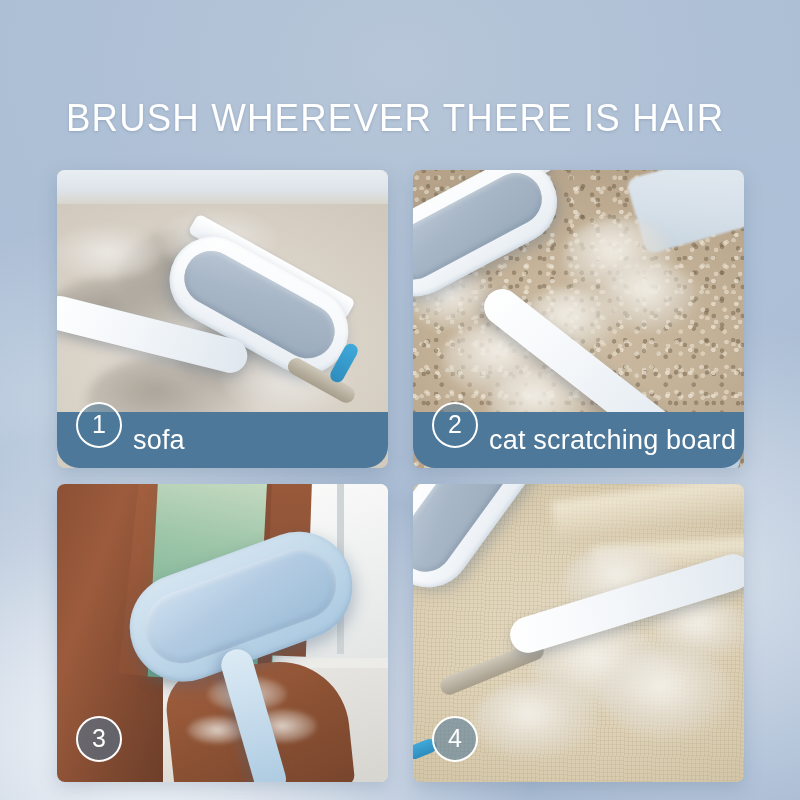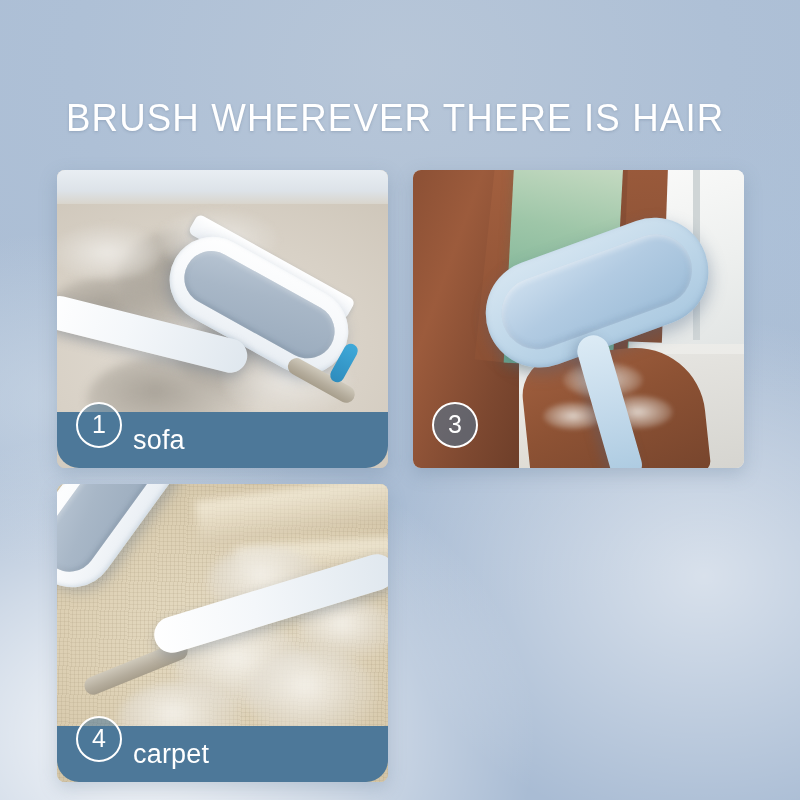--- a/index.html
+++ b/index.html
@@ -340,20 +340,47 @@
           <div class="brush-handle" style="left:-14px; top:122px; width:210px; height:34px; transform:rotate(14deg); transform-origin:left center;"></div>
         </div>
       </div>
 
       <div class="bar">
         <span class="caption">sofa</span>
       </div>
       <div class="badge">1</div>
     </div>
 
+    <div class="card">
+      <div class="photo scene-scratch">
+        <div class="scratch-tex"></div>
+        <div class="scratch-edge"></div>
+
+        <div class="fur-tuft" style="left:150px; top:48px;  width:110px; height:80px;"></div>
+        <div class="fur-tuft" style="left:190px; top:92px;  width:95px;  height:70px;"></div>
+        <div class="fur-tuft" style="left:110px; top:118px; width:100px; height:65px;"></div>
+        <div class="fur-tuft" style="left:30px;  top:150px; width:120px; height:78px;"></div>
+        <div class="fur-tuft" style="left:75px;  top:198px; width:105px; height:70px;"></div>
+        <div class="fur-tuft" style="left:-5px;  top:100px; width:90px;  height:60px;"></div>
+
+        <div class="brush" style="left:0; top:0; right:0; bottom:0;">
+          <div class="brush-lip" style="left:4px; top:50px; width:150px; height:20px; transform:rotate(-28deg); transform-origin:left center;"></div>
+          <div class="brush-head" style="left:-34px; top:62px; width:196px; height:84px; transform:rotate(-28deg); transform-origin:left center;">
+            <div class="brush-pad" style="left:14px; top:14px; width:168px; height:52px;"></div>
+          </div>
+          <div class="brush-handle" style="left:75px; top:108px; width:250px; height:36px; transform:rotate(38deg); transform-origin:left center;"></div>
+          <div class="brush-handle" style="left:268px; top:240px; width:70px; height:34px; transform:rotate(38deg); transform-origin:left center; background:linear-gradient(100deg,#cfdeea 0%,#b9cee0 100%);"></div>
+        </div>
+      </div>
+
+      <div class="bar">
+        <span class="caption">cat scratching board</span>
+      </div>
+      <div class="badge">2</div>
+    </div>
 
     <div class="card">
       <div class="photo scene-cloth">
         <div class="cloth-window"></div>
         <div class="cloth-frame"></div>
         <div class="cloth-bg-sofa"></div>
         <div class="cloth-floor"></div>
         <div class="cloth-brown-left"></div>
         <div class="cloth-brown-mid"></div>
         <div class="cloth-green"></div>
@@ -393,20 +420,17 @@
           <div class="brush-lip" style="left:22px; top:48px; width:150px; height:20px; transform:rotate(-54deg); transform-origin:left center;"></div>
           <div class="brush-head" style="left:-10px; top:52px; width:200px; height:86px; transform:rotate(-54deg); transform-origin:left center;">
             <div class="brush-pad" style="left:14px; top:14px; width:172px; height:54px;"></div>
           </div>
           <div class="brush-bristle" style="left:28px; top:196px; width:110px; height:18px; transform:rotate(-22deg); transform-origin:left center;"></div>
           <div class="brush-teal" style="left:-6px; top:258px; width:30px; height:14px; transform:rotate(-22deg);"></div>
           <div class="brush-handle" style="left:98px; top:138px; width:250px; height:36px; transform:rotate(-17deg); transform-origin:left center;"></div>
         </div>
       </div>
 
-      <div class="bar">
-        <span class="caption">carpet</span>
-      </div>
       <div class="badge">4</div>
     </div>
 
   </div>
 </div>
 
 </body></html>

